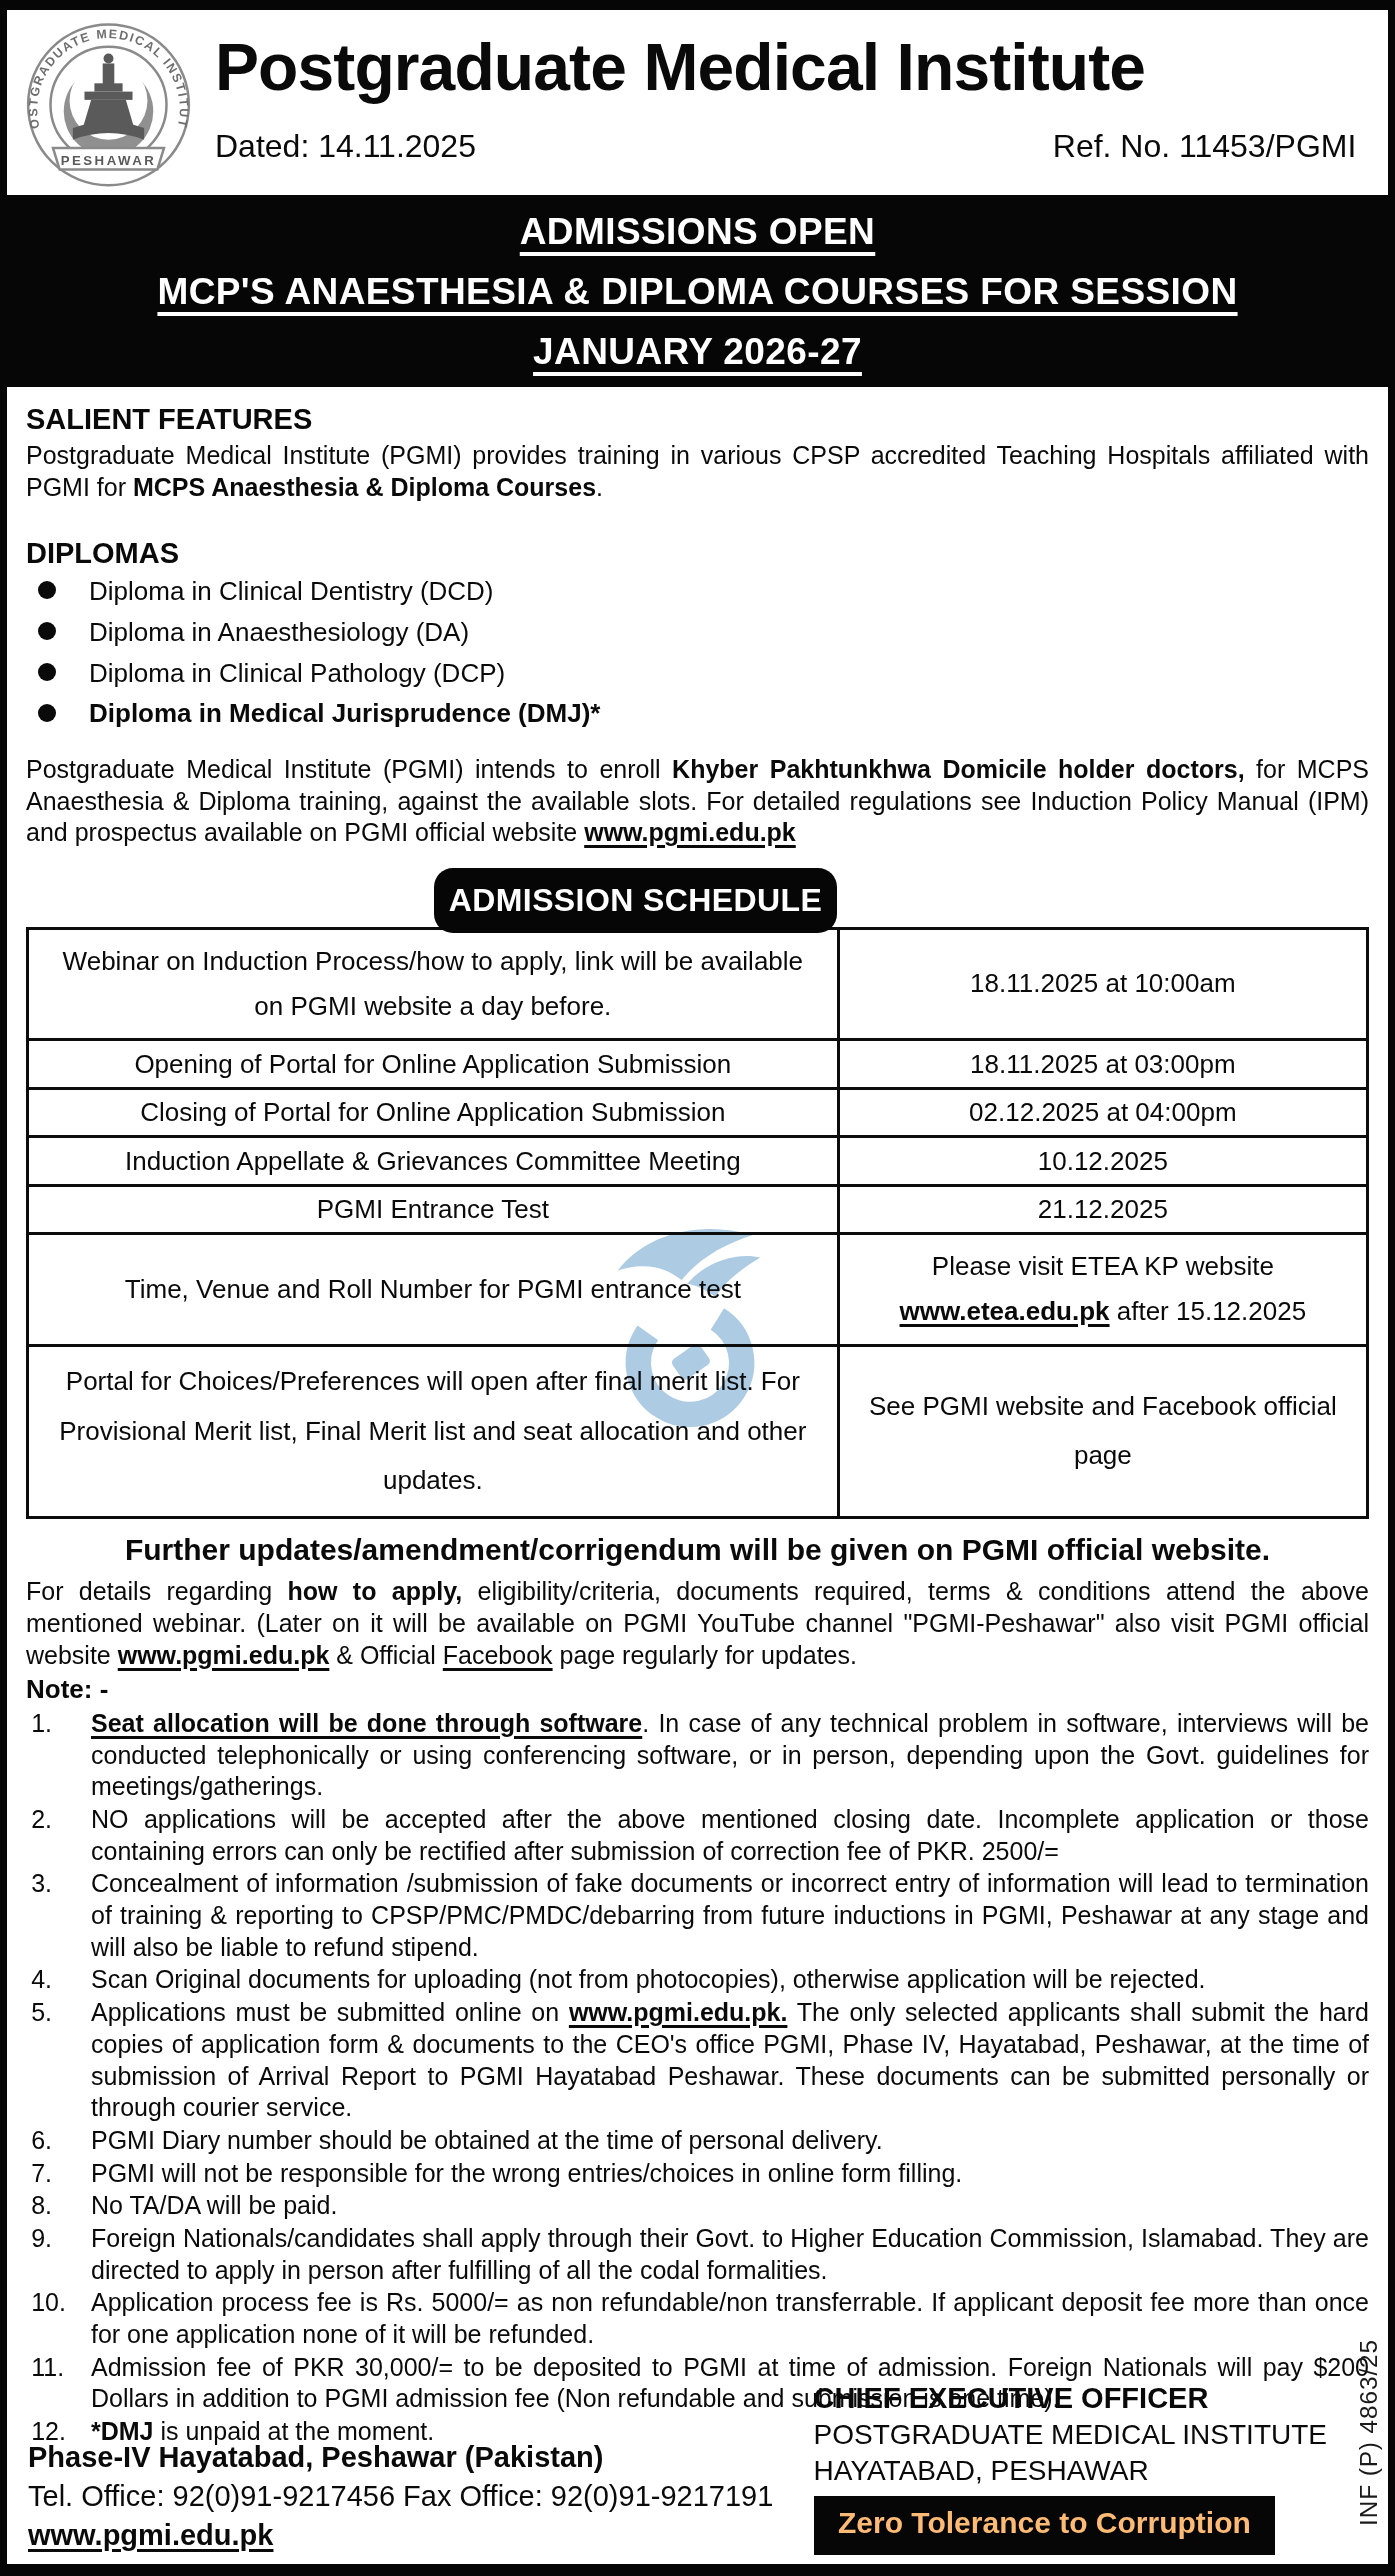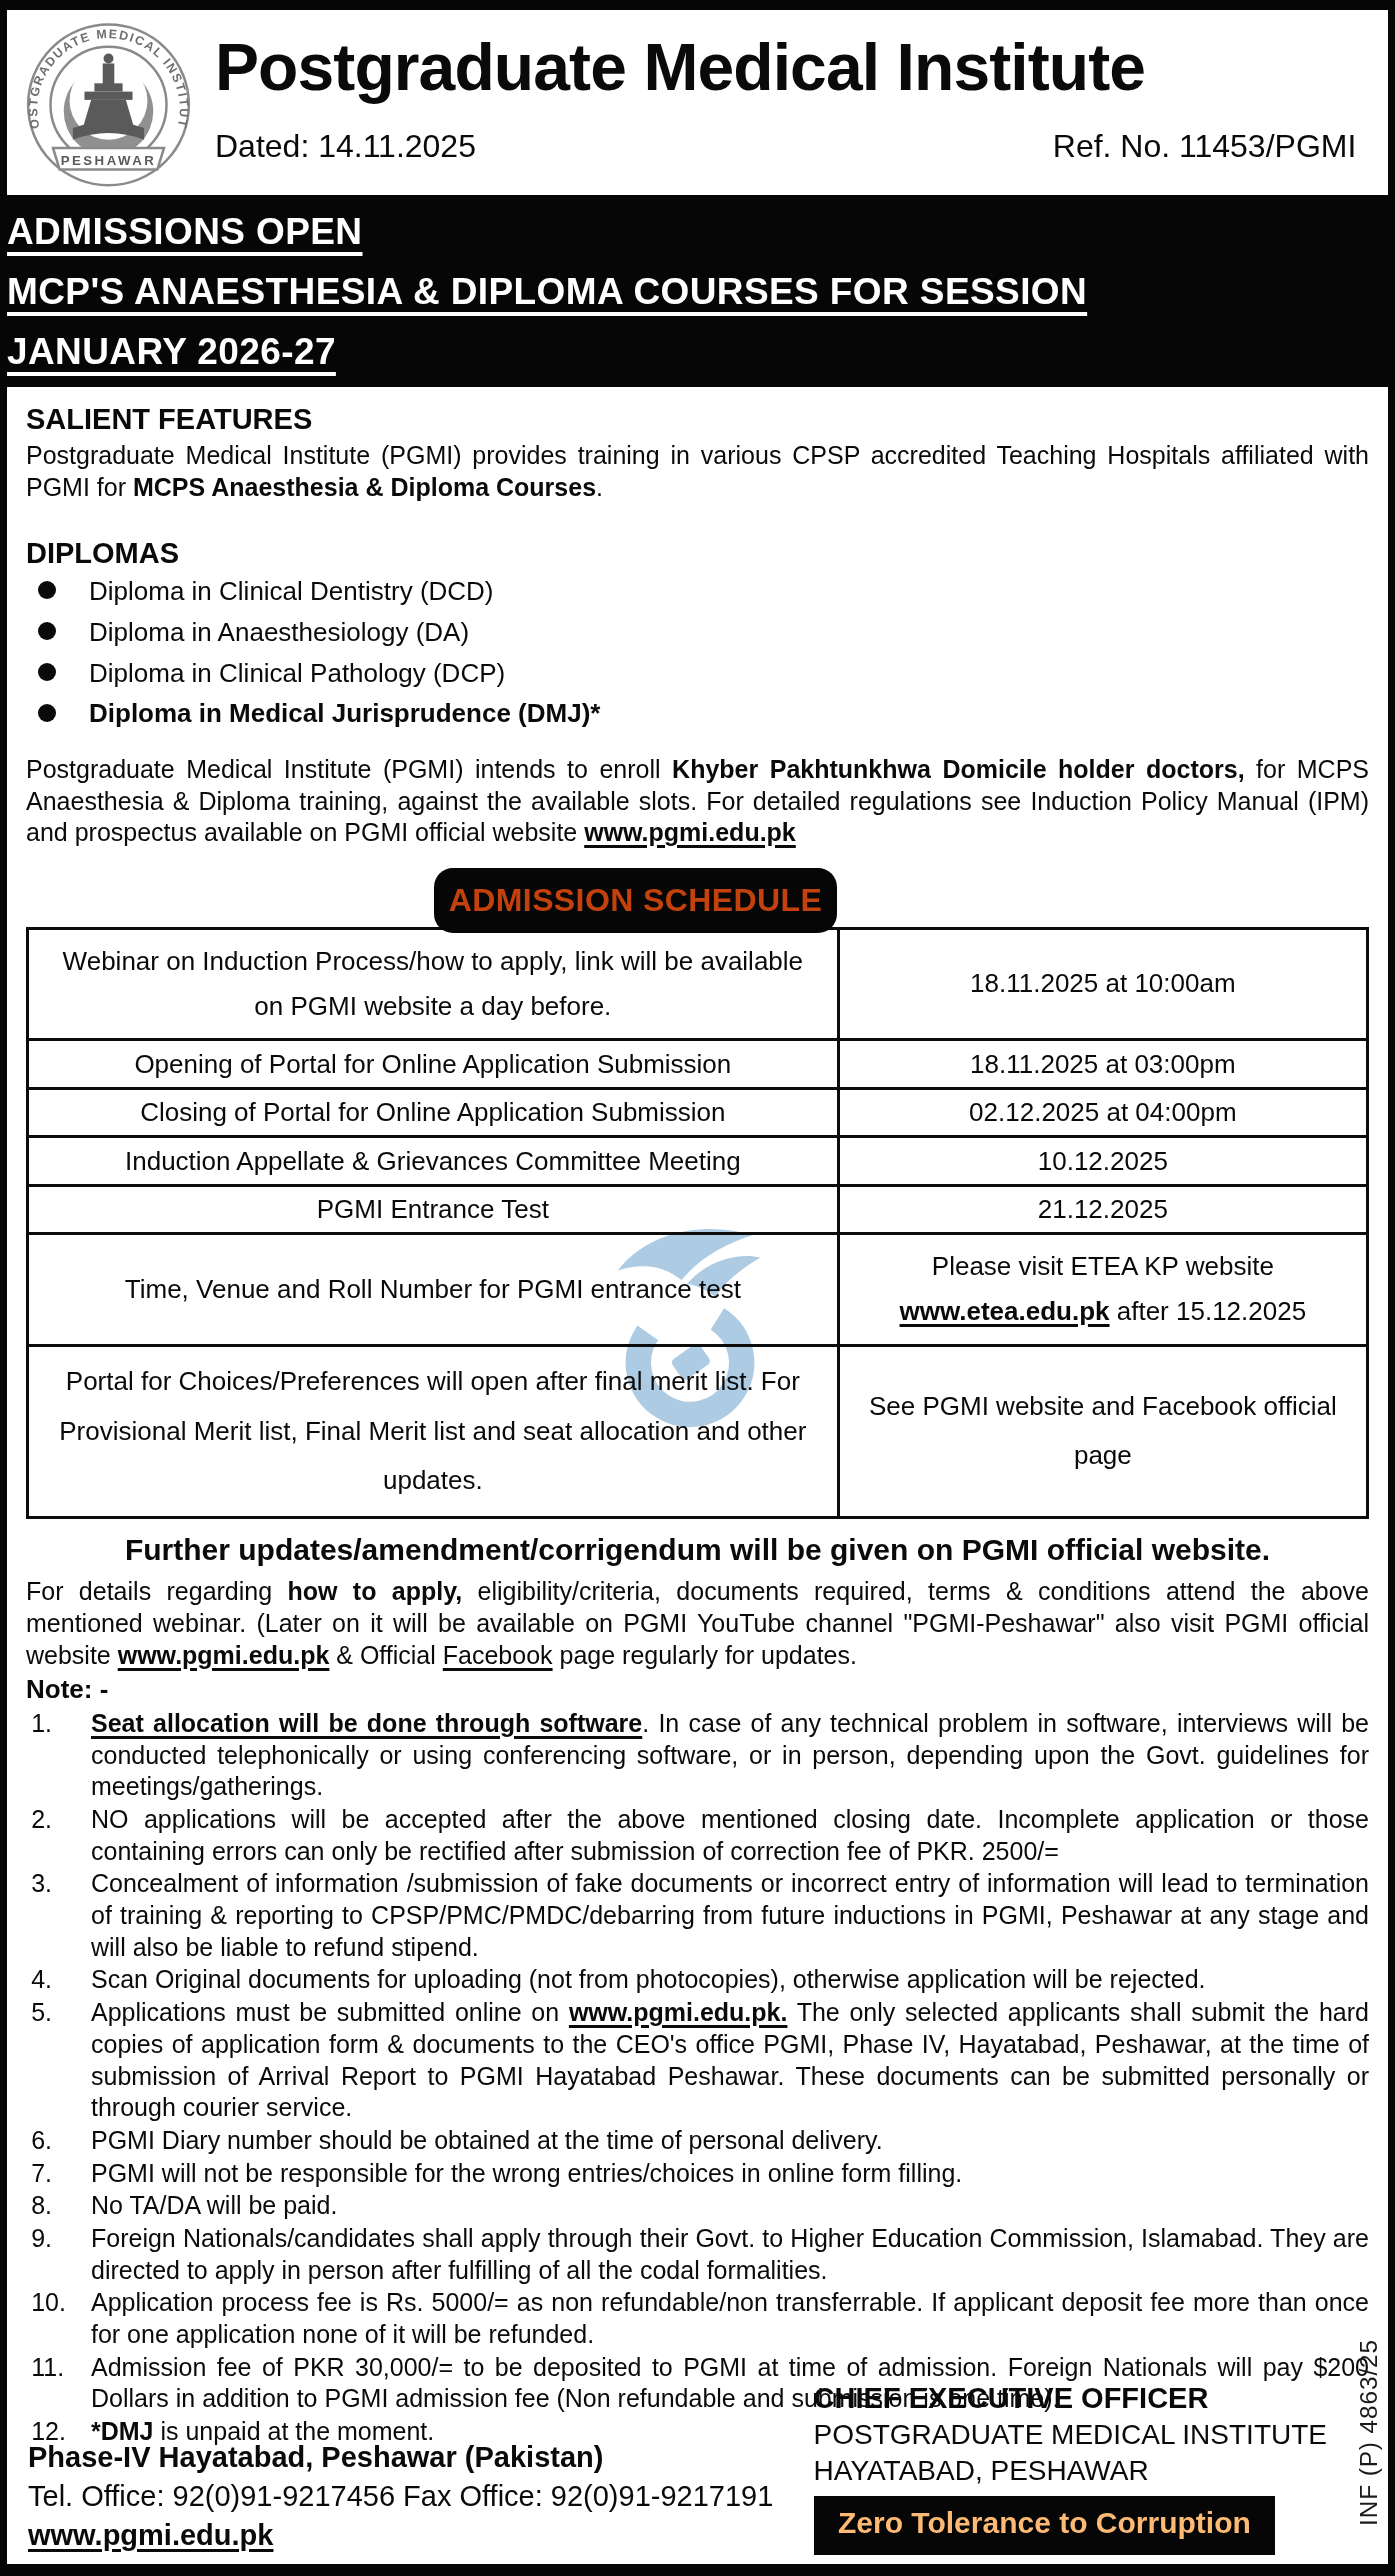--- a/index.html
+++ b/index.html
@@ -12,21 +12,21 @@
   .b { font-weight:bold; }
   .u { text-decoration:underline; text-decoration-thickness:2.6px; text-underline-offset:4.4px; }
 
   
   .header { position:relative; height:185px; padding:12.2px 23px 0 208px; box-sizing:border-box; }
   .logo { position:absolute; left:12.2px; top:12.2px; width:179px; height:174px; }
   .main-title { font-size:66px; font-weight:bold; letter-spacing:-0.9px; white-space:nowrap; margin-top:7px; }
   .header-meta { display:flex; justify-content:space-between; font-size:32px; margin-top:23px; padding-right:8.7px; }
 
   
-  .banner { background:#060606; color:#fff; padding:15.7px 0 14px; }
+  .banner { background:#060606; color:#fff; text-align:center; padding:15.7px 0 14px; }
   .banner-line { display:block; margin:0 0 18.3px; }
   .banner-line:last-child { margin-bottom:0; }
   .banner-line span {
     font-size:37px; font-weight:bold; letter-spacing:0.4px;
     text-decoration:underline; text-decoration-thickness:3.5px; text-underline-offset:7.8px;
   }
 
   
   .body { padding:7px 19px 0 19px; font-size:25px; line-height:1.27; }
   .section-heading { font-weight:bold; font-size:29px; margin:7px 0 1.7px; }
@@ -34,21 +34,21 @@
   .gap-30 { height:24.4px; }
   .gap-20 { height:15.7px; }
 
   ul.diplomas { list-style:none; margin:3.5px 0 0; padding:0; }
   ul.diplomas li { position:relative; padding-left:63px; margin-bottom:7.8px; font-size:26px; }
   ul.diplomas li .bullet { position:absolute; left:12.2px; top:6.1px; width:18.3px; height:18.3px; border-radius:50%; background:#0a0a0a; }
 
   
   .sched-tab {
     position:relative; z-index:2; width:403px; margin:19px 0 -6.1px 408px;
-    background:#060606; color:#c2410c; font-weight:bold; font-size:32px; letter-spacing:0.4px;
+    background:#060606; color:#ffffff; font-weight:bold; font-size:32px; letter-spacing:0.4px;
     text-align:center; padding:11.3px 0 13px; border-radius:19px; box-sizing:border-box;
   }
   .table-wrap { position:relative; }
   .watermark { position:absolute; left:583px; top:293px; width:162px; height:216px; z-index:0; opacity:0.9; }
   table.schedule { position:relative; z-index:1; width:100%; border-collapse:collapse; table-layout:fixed; background:transparent; }
   table.schedule td {
     border:3.5px solid #0c0c0c; text-align:center; vertical-align:middle;
     padding:5.2px 23px; font-size:26px; line-height:1.35; background:transparent;
   }
   tr.row-tall td { line-height:1.75; padding-top:8.7px; padding-bottom:8.7px; }

